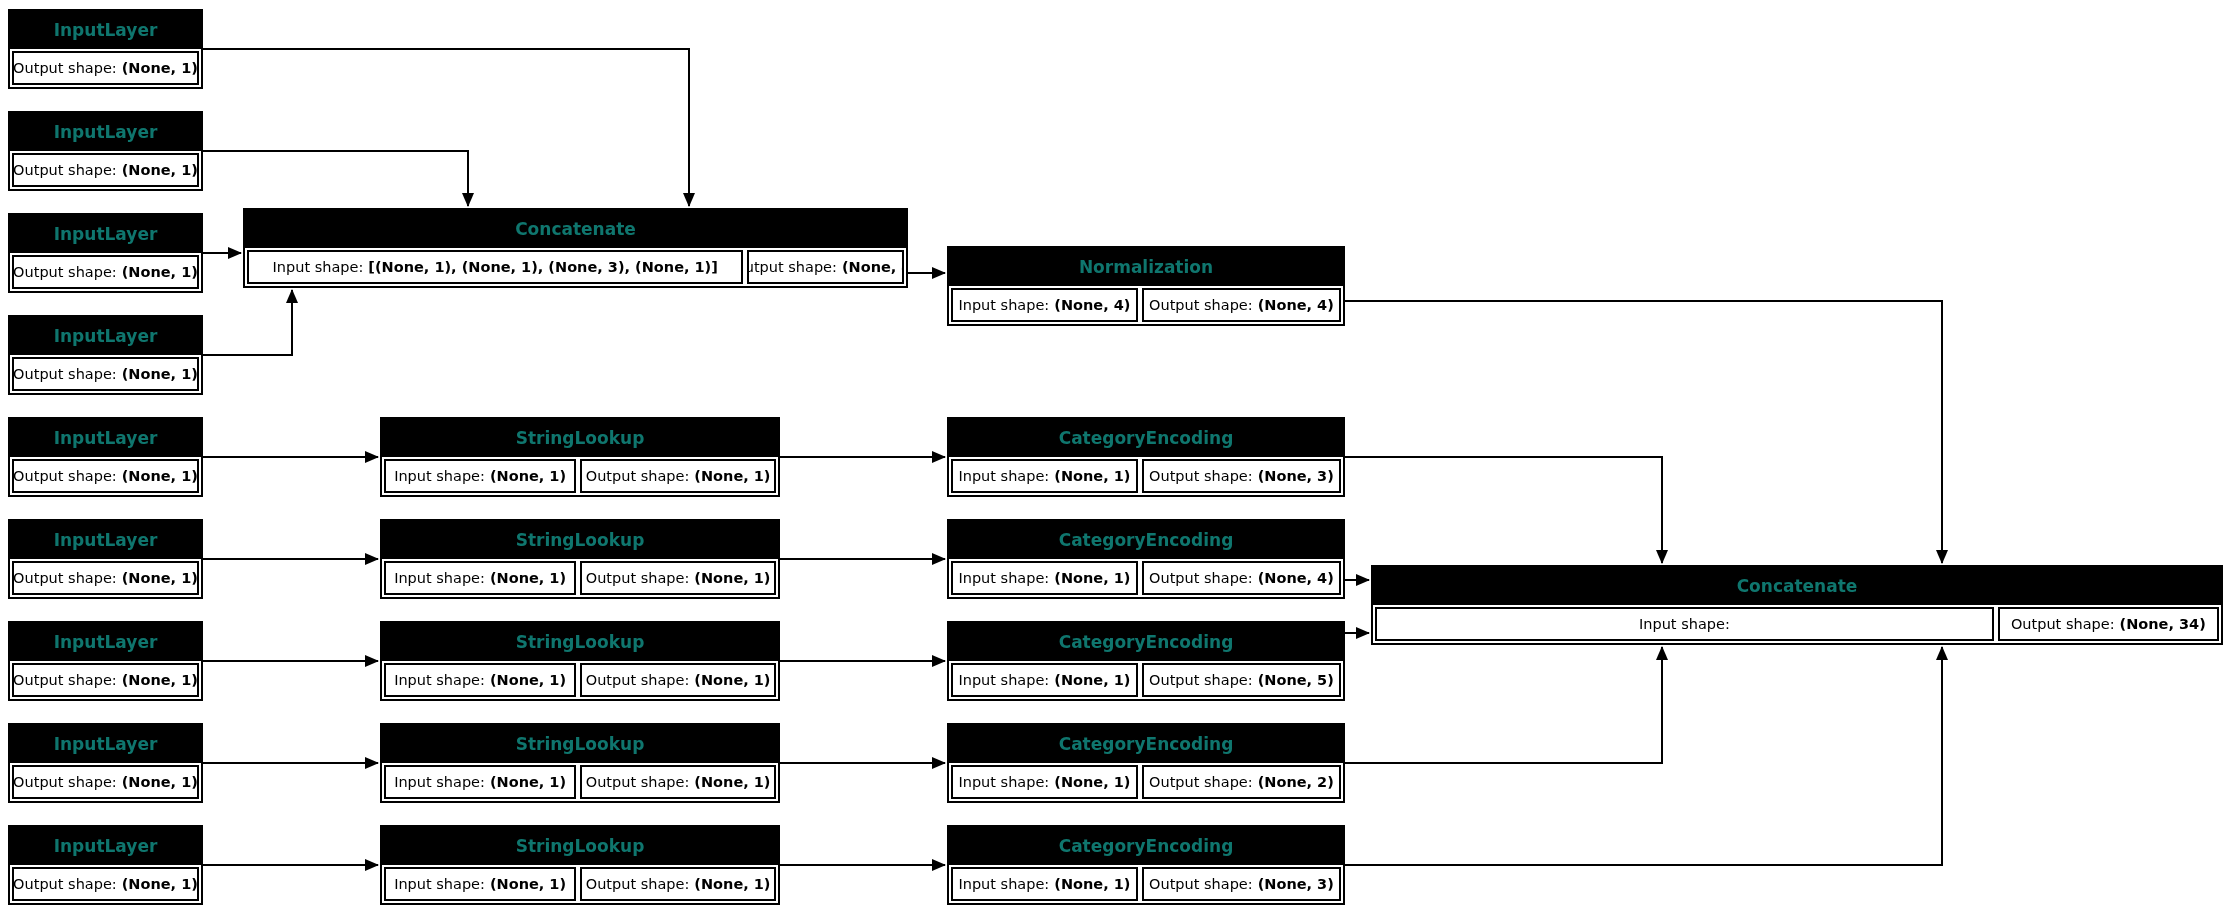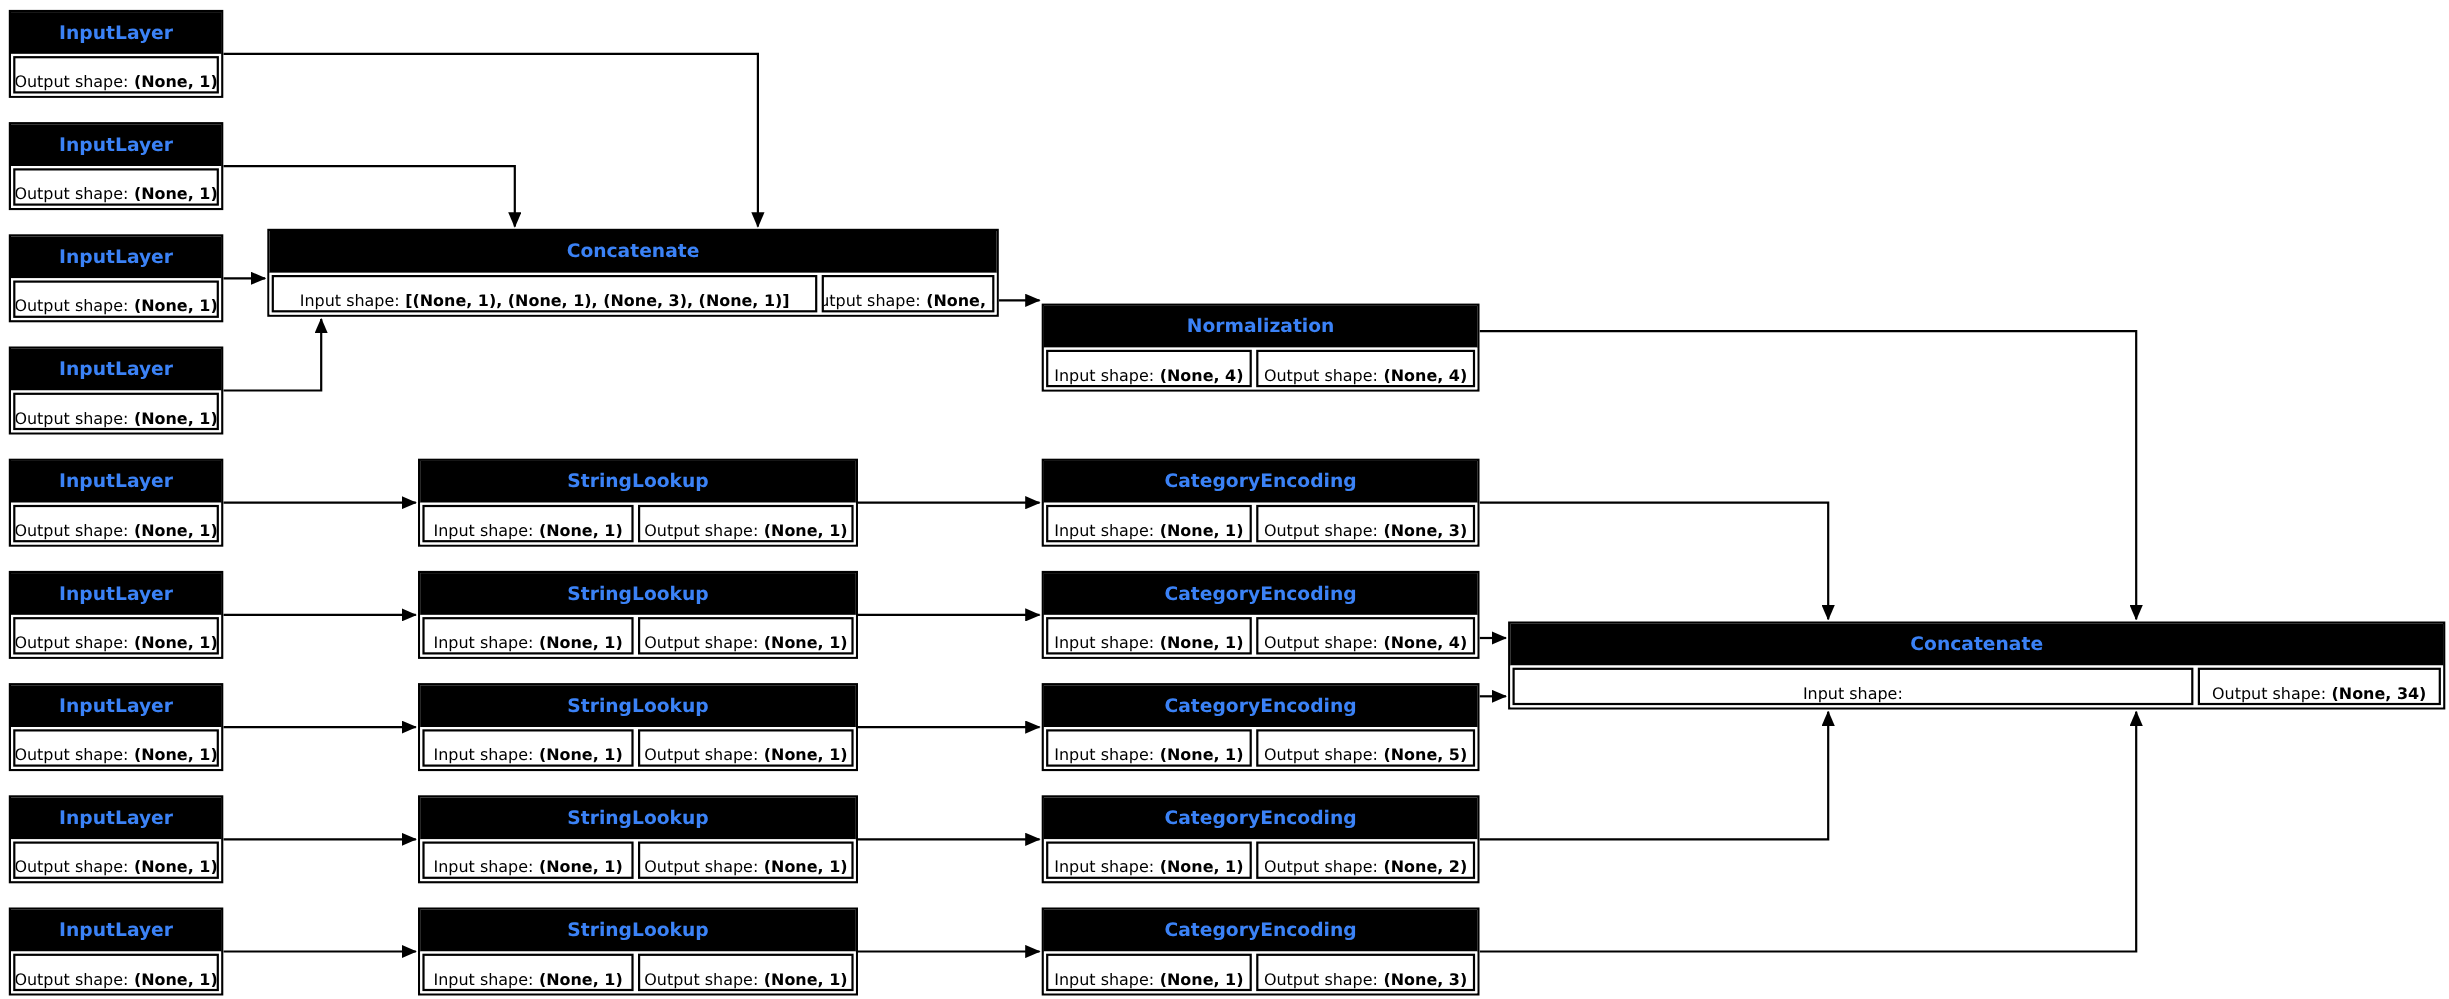--- a/index.html
+++ b/index.html
@@ -22,41 +22,41 @@
     box-sizing: border-box;
     background: #ffffff;
     border: 2px solid #000000;
     display: flex;
     flex-direction: column;
   }
   .node-title {
     height: 38px;
     flex: 0 0 38px;
     background: #000000;
-    color: #3b82f6;
+    color: #0f766e;
     font-weight: bold;
     font-size: 17px;
     display: flex;
     align-items: center;
     justify-content: center;
     white-space: nowrap;
   }
   .node-body {
     flex: 1 1 auto;
     display: flex;
     background: #ffffff;
   }
   .cell {
     box-sizing: border-box;
     margin: 2px;
     border: 2px solid #000000;
     background: #ffffff;
     color: #000000;
     display: flex;
-    align-items: flex-end;
+    align-items: center;
     justify-content: center;
     font-size: 14.5px;
     white-space: nowrap;
     overflow: hidden;
     padding: 0 4px;
     min-width: 0;
   }
   .cell .lbl { font-weight: normal; }
   .cell .val { font-weight: bold; margin-left: 5px; }
 </style>
@@ -179,21 +179,21 @@
         <div class="cell" style="flex: 3.35 1 0px;">
           <span class="lbl">Input shape:</span>
           <span class="val">[(None, 1), (None, 1), (None, 3), (None, 1)]</span>
         </div>
         <div class="cell" style="flex: 1 1 0px;">
           <span class="lbl">Output shape:</span>
           <span class="val">(None, 4)</span>
         </div>
       </div>
     </div>
-    <div class="node" style="left: 947px; top: 276px; width: 398px; height: 80px;">
+    <div class="node" style="left: 947px; top: 246px; width: 398px; height: 80px;">
       <div class="node-title">Normalization</div>
       <div class="node-body">
         <div class="cell" style="flex: 1 1 0px;">
           <span class="lbl">Input shape:</span>
           <span class="val">(None, 4)</span>
         </div>
         <div class="cell" style="flex: 1.07 1 0px;">
           <span class="lbl">Output shape:</span>
           <span class="val">(None, 4)</span>
         </div>

